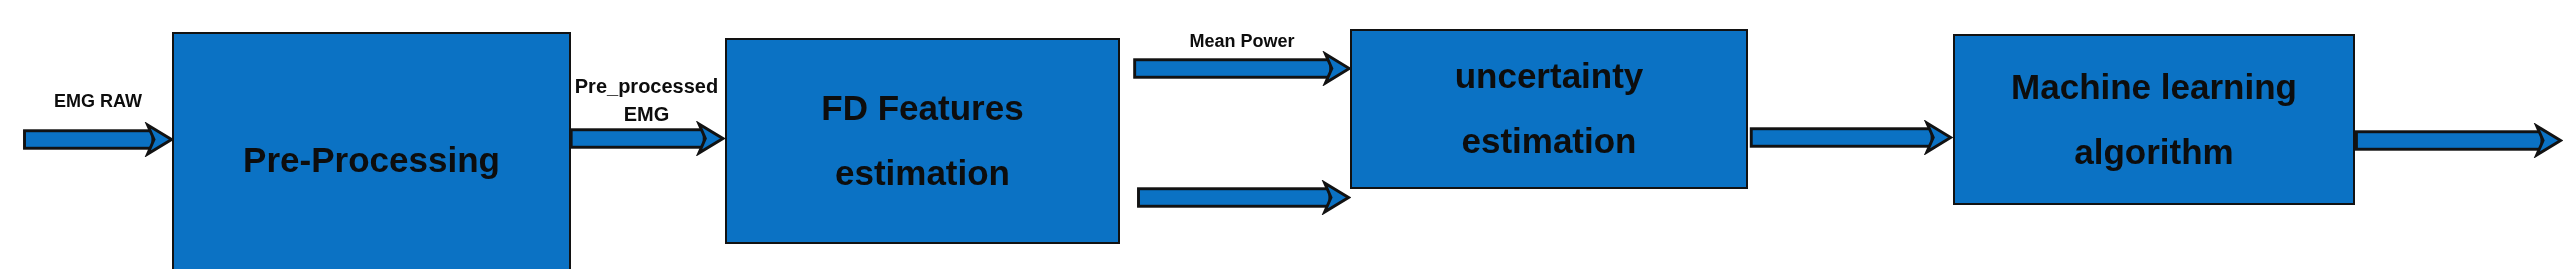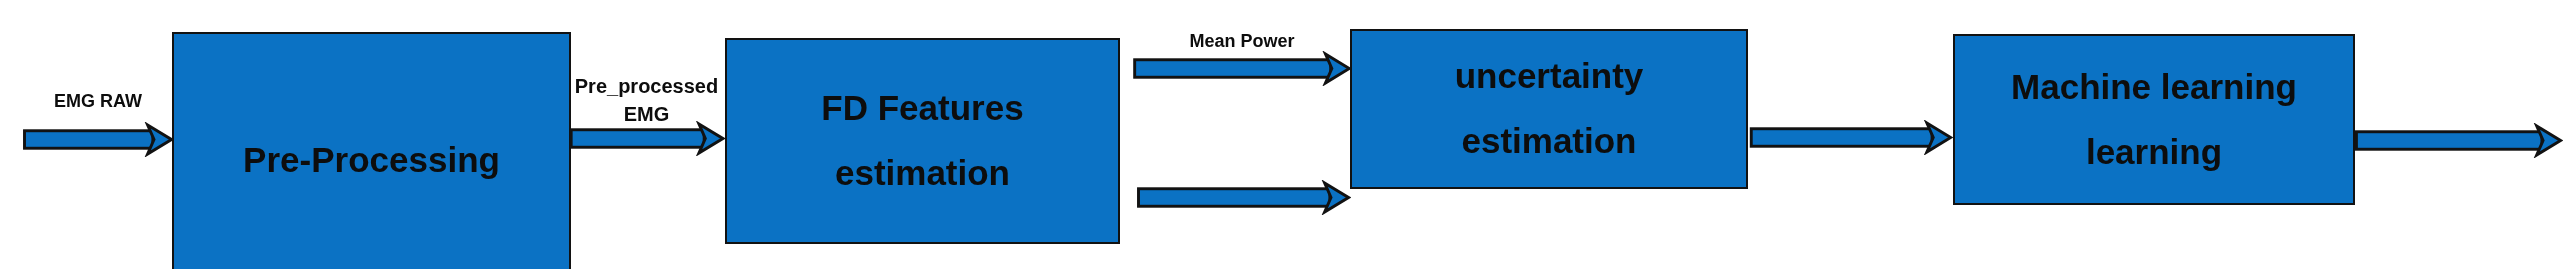--- a/index.html
+++ b/index.html
@@ -98,21 +98,21 @@
 
   <div class="arrow" style="left:1749px;top:120px;">
     <svg width="204" height="35" viewBox="0 0 348 60">
       <rect x="3" y="15" width="310" height="30" fill="#0b72c4" stroke="#121212" stroke-width="5"></rect>
       <polygon points="304,5 345,30 304,55 315,30" fill="#0b72c4" stroke="#121212" stroke-width="5" stroke-linejoin="miter"></polygon>
     </svg>
   </div>
 
   <div class="box" style="left:1953px;top:34px;width:402px;height:171px;">
     <div class="box-line">Machine learning</div>
-    <div class="box-line">learning</div>
+    <div class="box-line">algorithm</div>
   </div>
 
   <div class="arrow" style="left:2354px;top:123px;">
     <svg width="209" height="35" viewBox="0 0 356 60">
       <rect x="3" y="15" width="318" height="30" fill="#0b72c4" stroke="#121212" stroke-width="5"></rect>
       <polygon points="312,5 353,30 312,55 323,30" fill="#0b72c4" stroke="#121212" stroke-width="5" stroke-linejoin="miter"></polygon>
     </svg>
   </div>
 
 </div>

